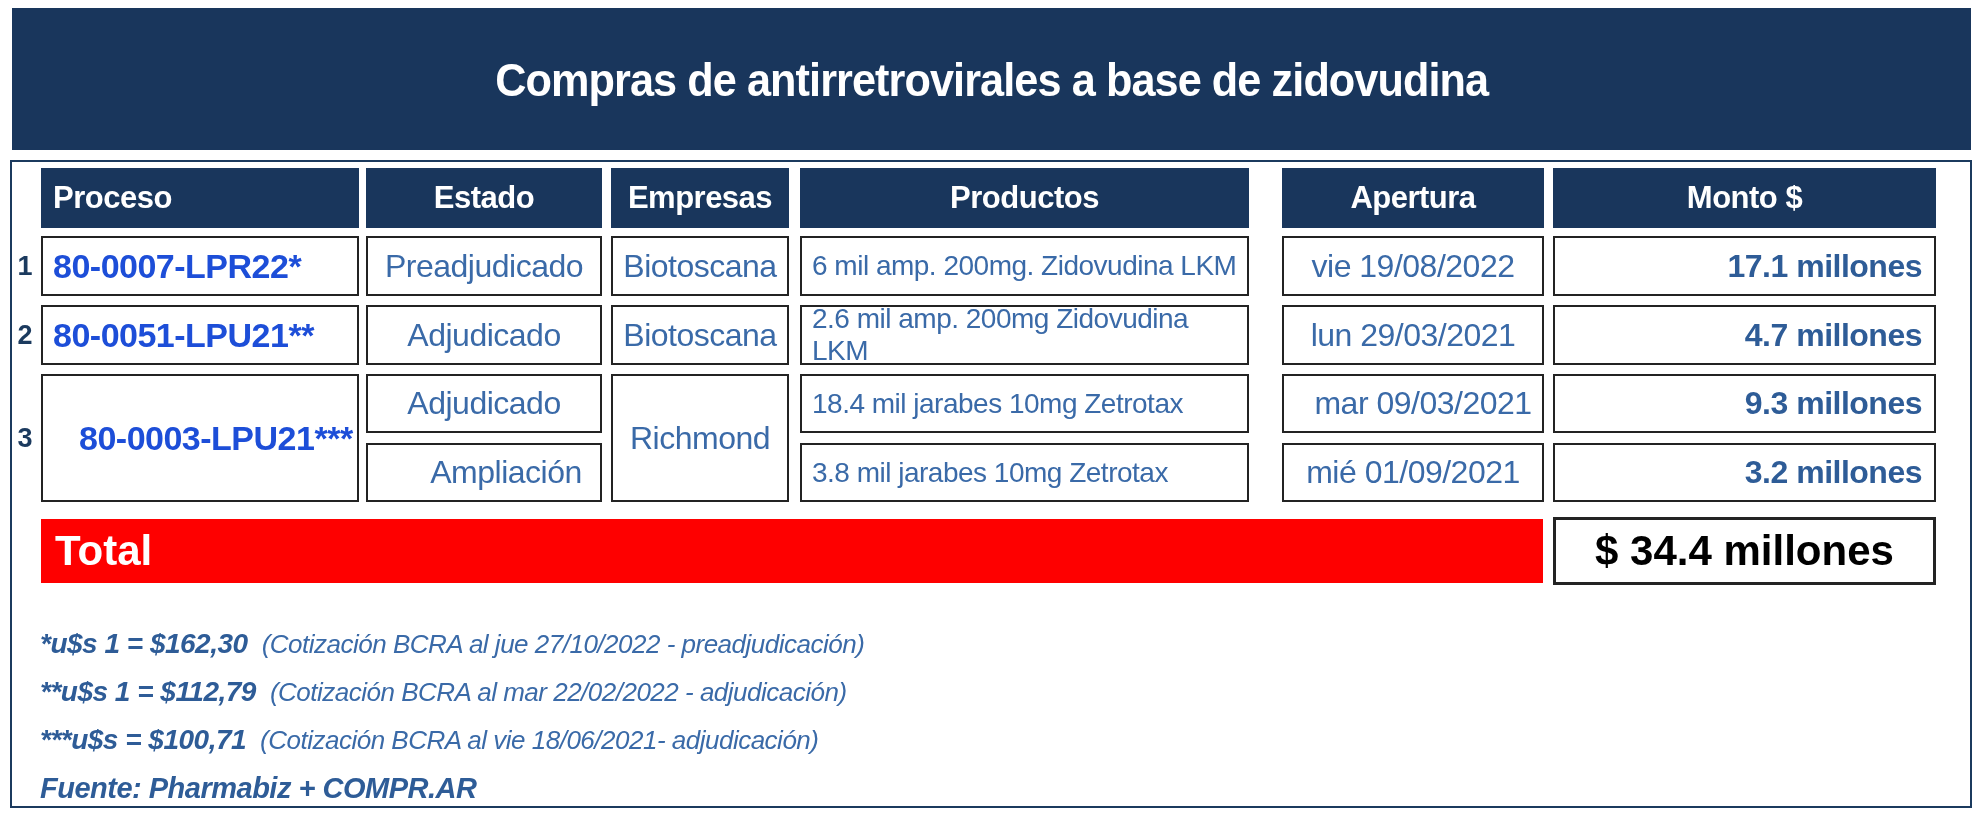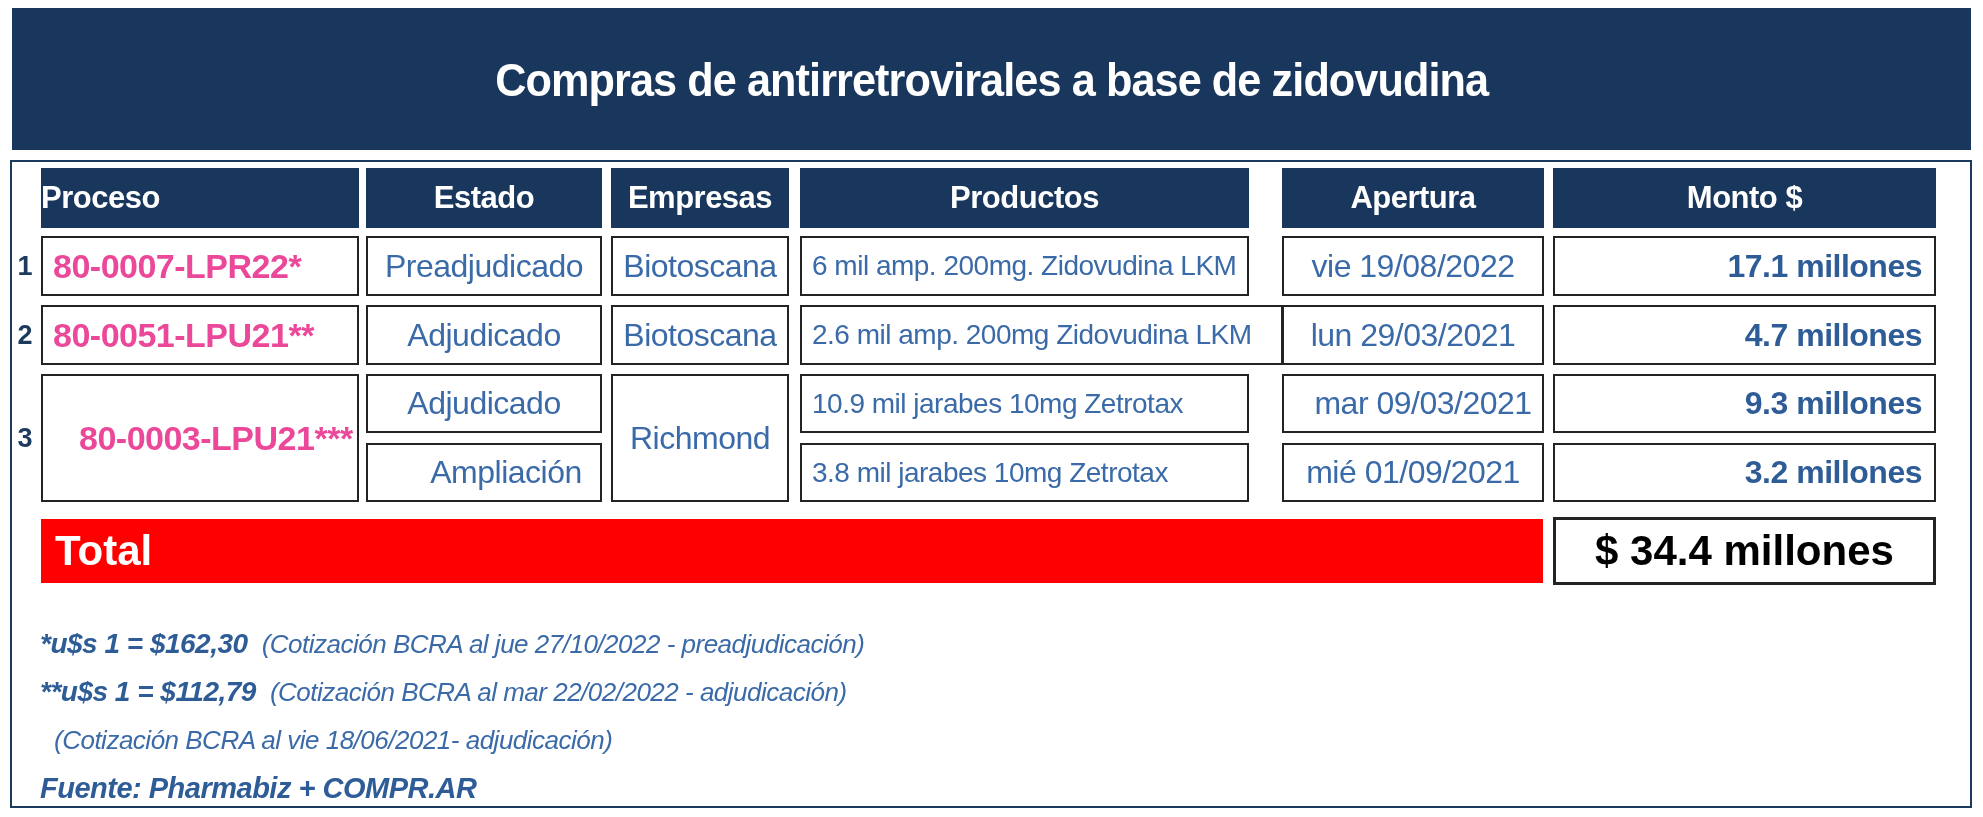--- a/index.html
+++ b/index.html
@@ -23,27 +23,27 @@
   }
   
   .cell {
     position:absolute; box-sizing:border-box; display:flex; align-items:center;
     background:#ffffff; border:2px solid #232323; letter-spacing:-0.5px;
   }
   .hcell {
     background:#19365c; border:none; color:#ffffff; font-weight:bold;
     font-size:31px; justify-content:center;
   }
-  .hcell.left { justify-content:flex-start; }
+  .hcell.left { justify-content:flex-start; padding-left:12px; }
   .c-center { justify-content:center; }
   .c-left   { justify-content:flex-start; padding-left:10px; }
   .c-right  { justify-content:flex-end; padding-right:12px; }
   .blue   { color:#3a6aa8; font-size:32px; }
   .blue-sm{ color:#3a6aa8; font-size:28px; }
-  .proc   { color:#ec4899; font-weight:bold; font-size:34px; }
+  .proc   { color:#1d4ed8; font-weight:bold; font-size:34px; }
   .monto  { color:#2e5c97; font-weight:bold; font-size:32px; }
   .rownum {
     position:absolute; width:26px; display:flex; align-items:center; justify-content:center;
     color:#1b3a5e; font-weight:bold; font-size:27px;
   }
   
   .totalbar {
     position:absolute; left:41px; top:519px; width:1502px; height:64px;
     background:#fe0000; display:flex; align-items:center; padding-left:14px; box-sizing:border-box;
   }
@@ -104,42 +104,42 @@
 
   <div class="cell c-left" style="left:41px;   top:305px; width:318px; height:60px;">
       <span class="proc">80-0051-LPU21**</span>
     </div>
   <div class="cell c-center" style="left:366px;  top:305px; width:236px; height:60px;">
       <span class="blue">Adjudicado</span>
     </div>
   <div class="cell c-center" style="left:611px;  top:305px; width:178px; height:60px;">
       <span class="blue">Biotoscana</span>
     </div>
-  <div class="cell c-left" style="left:800px;  top:305px; width:483px; height:60px;">
+  <div class="cell c-left" style="left:800px;  top:305px; width:449px; height:60px;">
       <span class="blue-sm">2.6 mil amp. 200mg Zidovudina LKM</span>
     </div>
   <div class="cell c-center" style="left:1282px; top:305px; width:262px; height:60px;">
       <span class="blue">lun 29/03/2021</span>
     </div>
   <div class="cell c-right" style="left:1553px; top:305px; width:383px; height:60px;">
       <span class="monto">4.7 millones</span>
     </div>
 
   <div class="cell c-left" style="left:41px;   top:374px; width:318px; height:128px;padding-left:36px;">
       <span class="proc">80-0003-LPU21***</span>
     </div>
   <div class="cell c-center" style="left:611px;  top:374px; width:178px; height:128px;">
       <span class="blue">Richmond</span>
     </div>
 
   <div class="cell c-center" style="left:366px;  top:374px; width:236px; height:59px;">
       <span class="blue">Adjudicado</span>
     </div>
   <div class="cell c-left" style="left:800px;  top:374px; width:449px; height:59px;">
-      <span class="blue-sm">10.9 mil jarabes 10mg Zetrotax</span>
+      <span class="blue-sm">18.4 mil jarabes 10mg Zetrotax</span>
     </div>
   <div class="cell c-center" style="left:1282px; top:374px; width:262px; height:59px;padding-left:20px;">
       <span class="blue">mar 09/03/2021</span>
     </div>
   <div class="cell c-right" style="left:1553px; top:374px; width:383px; height:59px;">
       <span class="monto">9.3 millones</span>
     </div>
 
   <div class="cell c-center" style="left:366px;  top:443px; width:236px; height:59px;padding-left:44px;">
       <span class="blue">Ampliación</span>
@@ -164,20 +164,21 @@
   <div class="footnotes">
     <div class="fline">
       <span class="frate">*u$s 1 = $162,30</span>
       <span class="fnote">(Cotización BCRA al jue 27/10/2022 - preadjudicación)</span>
     </div>
     <div class="fline">
       <span class="frate">**u$s 1 = $112,79</span>
       <span class="fnote">(Cotización BCRA al mar 22/02/2022 - adjudicación)</span>
     </div>
     <div class="fline">
+      <span class="frate">***u$s = $100,71</span>
       <span class="fnote">(Cotización BCRA al vie 18/06/2021- adjudicación)</span>
     </div>
     <div class="fline">
       <span class="fsource">Fuente: Pharmabiz + COMPR.AR</span>
     </div>
   </div>
 
 </div>
 
 </body></html>

